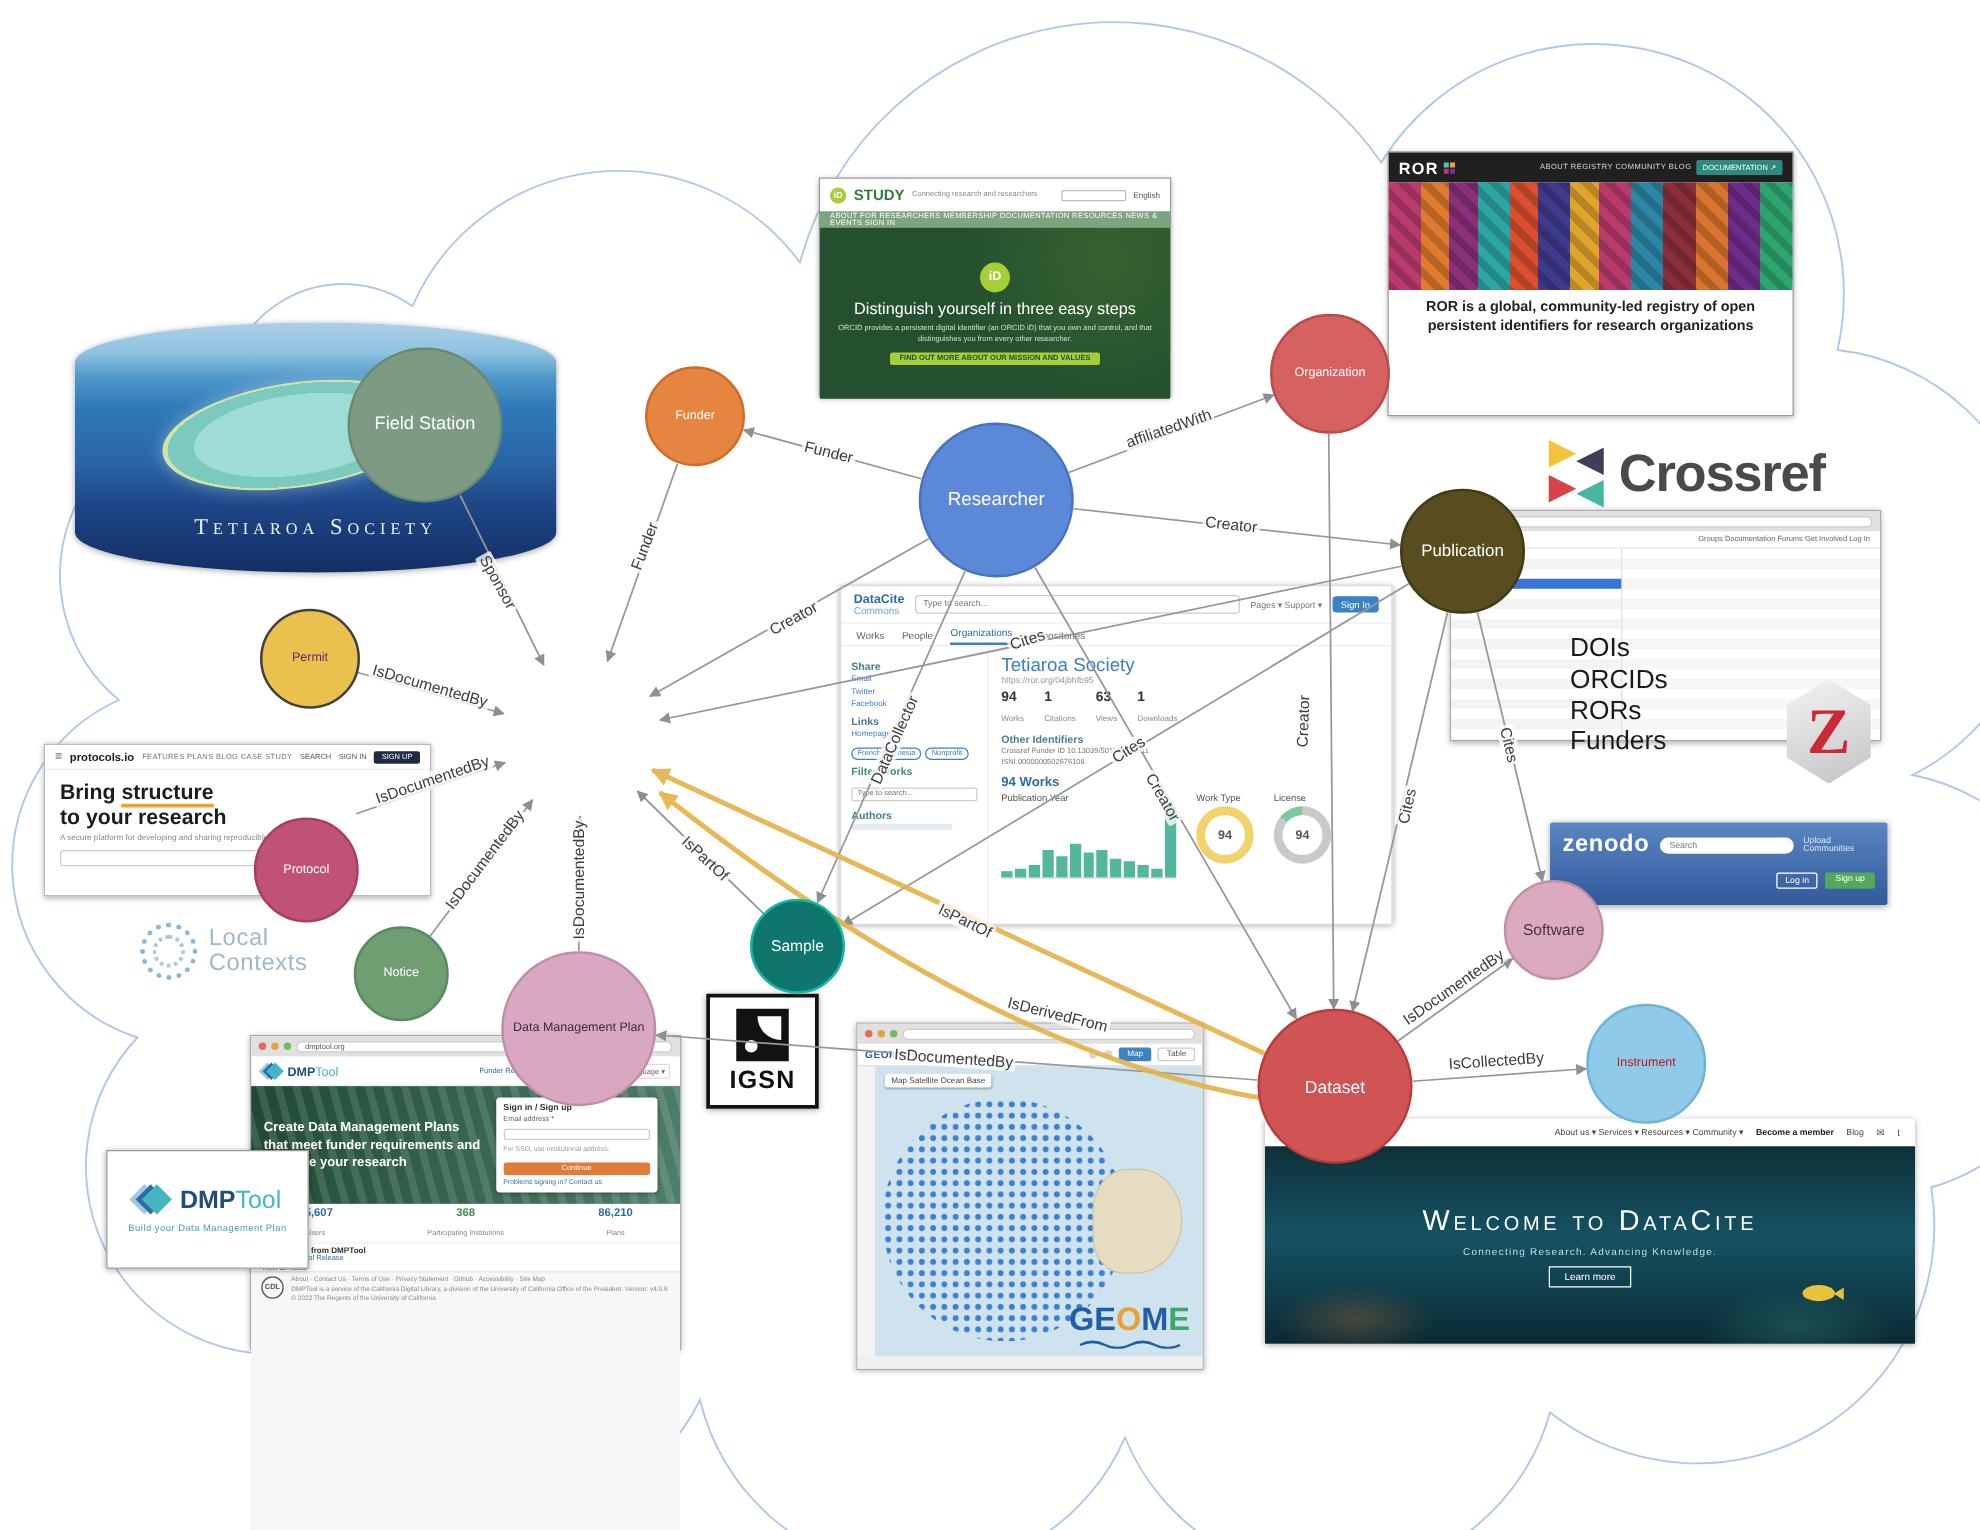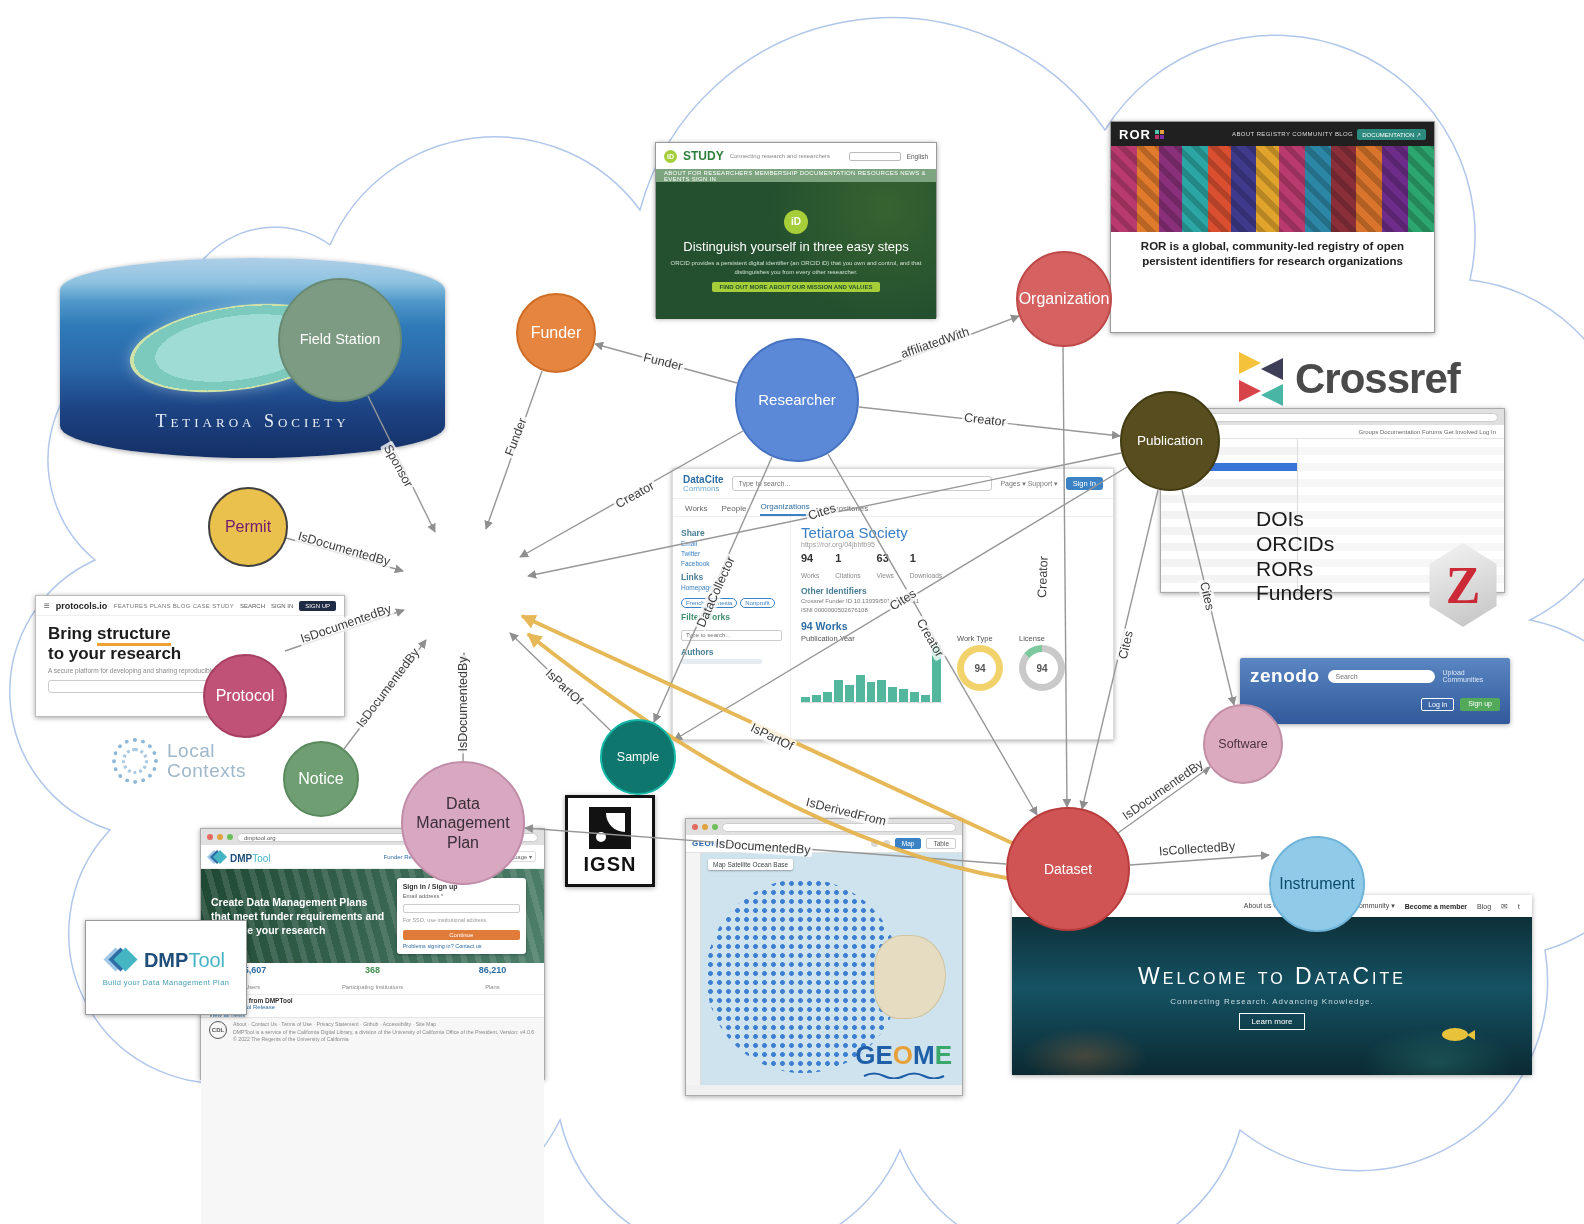--- a/index.html
+++ b/index.html
@@ -9,35 +9,35 @@
   svg.layer { position:absolute; left:0; top:0; pointer-events:none; }
   #cloud { z-index:0; }
   #edges { z-index:2; }
 
   .shot { position:absolute; background:#fff; box-shadow:0 1px 5px rgba(0,0,0,.35); z-index:1; }
 
   .elabel { position:absolute; z-index:3; font-size:12.5px; color:#3d3d3d; white-space:nowrap;
             background:rgba(255,255,255,.78); padding:0 2px; border-radius:2px; line-height:1.15; }
 
   .node { position:absolute; z-index:4; border-radius:50%; display:flex; align-items:center; justify-content:center;
-          text-align:center; color:#fff; font-size:16px; line-height:1.2; padding:6px; }
+          text-align:center; color:#fff; font-size:10px; line-height:1.2; padding:6px; }
   .n-field       { left:278px; top:278px; width:124px; height:124px; background:#7C9B82; border:2px solid #688A72; font-size:14.5px; }
   .n-funder      { left:516px; top:293px; width:80px;  height:80px;  background:#E58540; border:2px solid #CF6D27; }
   .n-researcher  { left:735px; top:338px; width:124px; height:124px; background:#5C88D8; border:2px solid #4672C2; font-size:15px; }
   .n-organization{ left:1016px;top:251px; width:96px;  height:96px;  background:#D66161; border:2px solid #BF4A4A; }
   .n-publication { left:1120px;top:391px; width:100px; height:100px; background:#574D1F; border:2px solid #433B12; font-size:13.5px; }
   .n-project     { left:400px; top:525px; width:128px; height:128px; background:#74BAD8; border:2px solid #56A3C6; font-size:15px; }
   .n-permit      { left:208px; top:487px; width:80px;  height:80px;  background:#EAC14D; border:2px solid #404040; color:#701a75; }
   .n-protocol    { left:203px; top:654px; width:84px;  height:84px;  background:#C05277; border:2px solid #A63F62; }
   .n-notice      { left:283px; top:741px; width:76px;  height:76px;  background:#6F9E72; border:2px solid #5A8A5E; }
   .n-dmp         { left:401px; top:761px; width:124px; height:124px; background:#D8A8C0; border:2px solid #C08CA8; color:#3A2E36; }
   .n-sample      { left:600px; top:719px; width:76px;  height:76px;  background:#0f766e; border:2px solid #14b8a6; font-size:12.5px; }
   .n-dataset     { left:1006px;top:807px; width:124px; height:124px; background:#D15454; border:2px solid #B93B3B; font-size:14px; }
   .n-software    { left:1203px;top:704px; width:80px;  height:80px;  background:#DCAABE; border:2px solid #C28FA6; color:#4A3340; font-size:12.5px; }
-  .n-instrument  { left:1269px;top:836px; width:96px;  height:96px;  background:#8FCBE8; border:2px solid #6FB4D8; color:#0c4a6e; }
+  .n-instrument  { left:1269px;top:803px; width:96px;  height:96px;  background:#8FCBE8; border:2px solid #6FB4D8; color:#b91c1c; }
 
   
   .b-chrome { height:16px; background:#e0e0e0; display:flex; align-items:center; gap:4px; padding:0 6px; }
   .dot { width:6px; height:6px; border-radius:50%; display:inline-block; }
   .dot.r{background:#E4695E}.dot.y{background:#E0A33F}.dot.g{background:#6CBF5A}
   .b-pill { flex:1; height:9px; background:#fff; border:1px solid #ccc; border-radius:5px; font-size:6px; color:#555; padding:0 6px; line-height:8px; }
 
   
   .tetiaroa { left:60px; top:258px; width:385px; height:200px; border-radius:50%/16%; overflow:hidden;
     background:linear-gradient(180deg,#AECFE8 0%,#8FC3E0 12%,#4F97C9 22%,#2F7AB8 34%,#2A66A8 55%,#1D4484 75%,#142F66 100%); }

